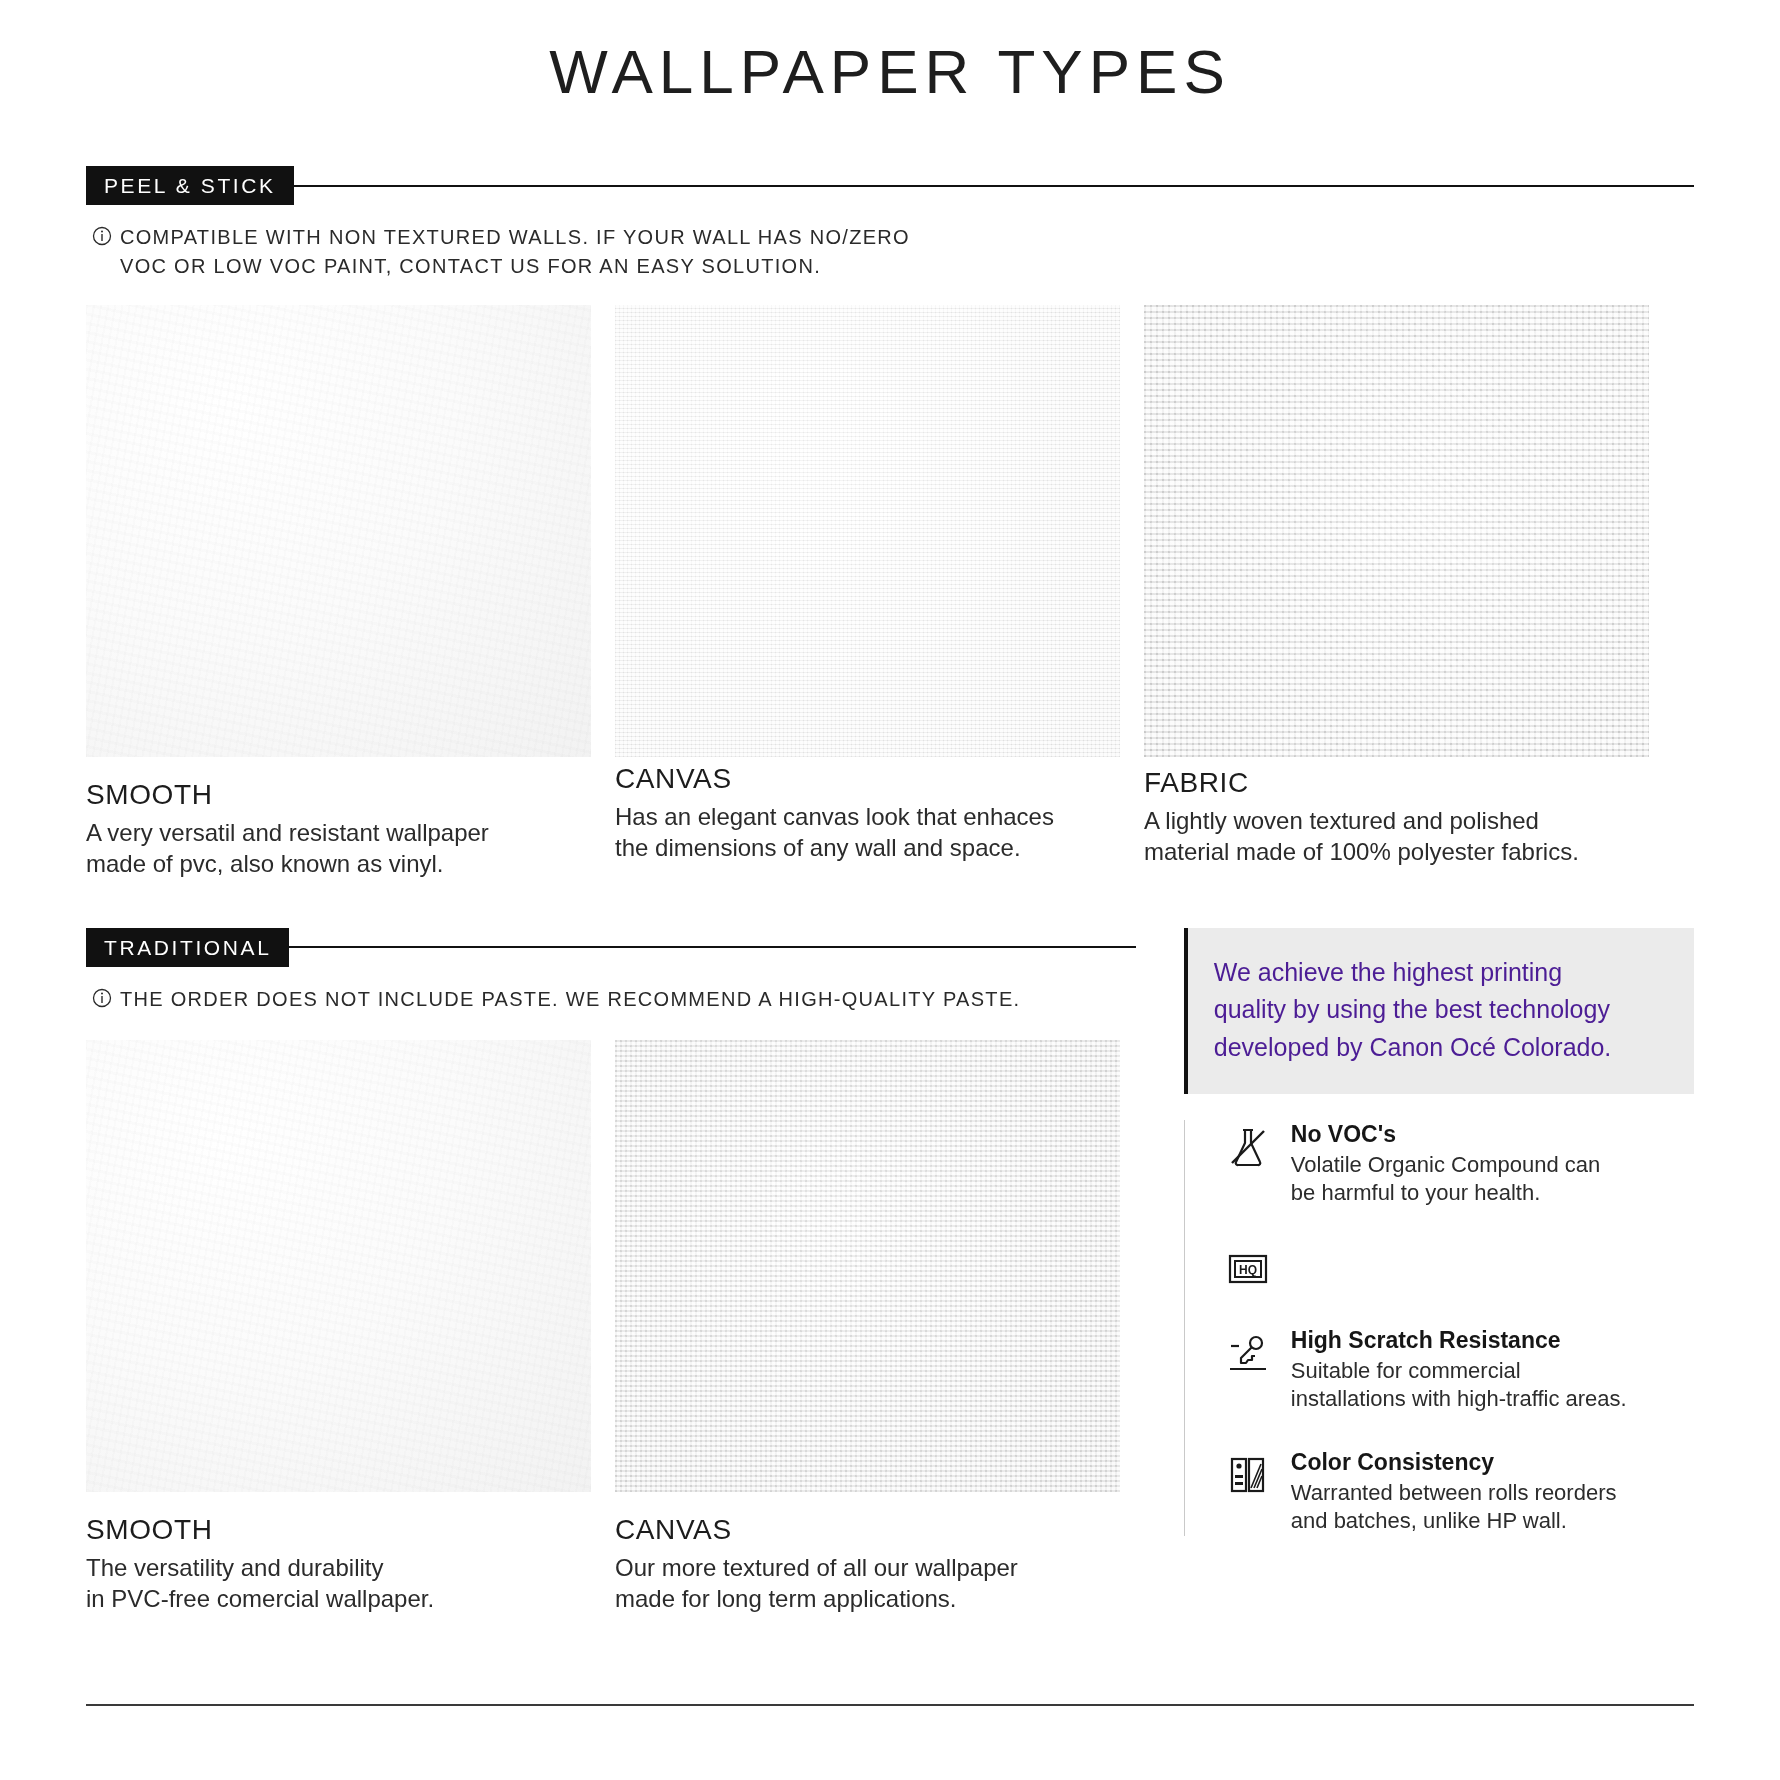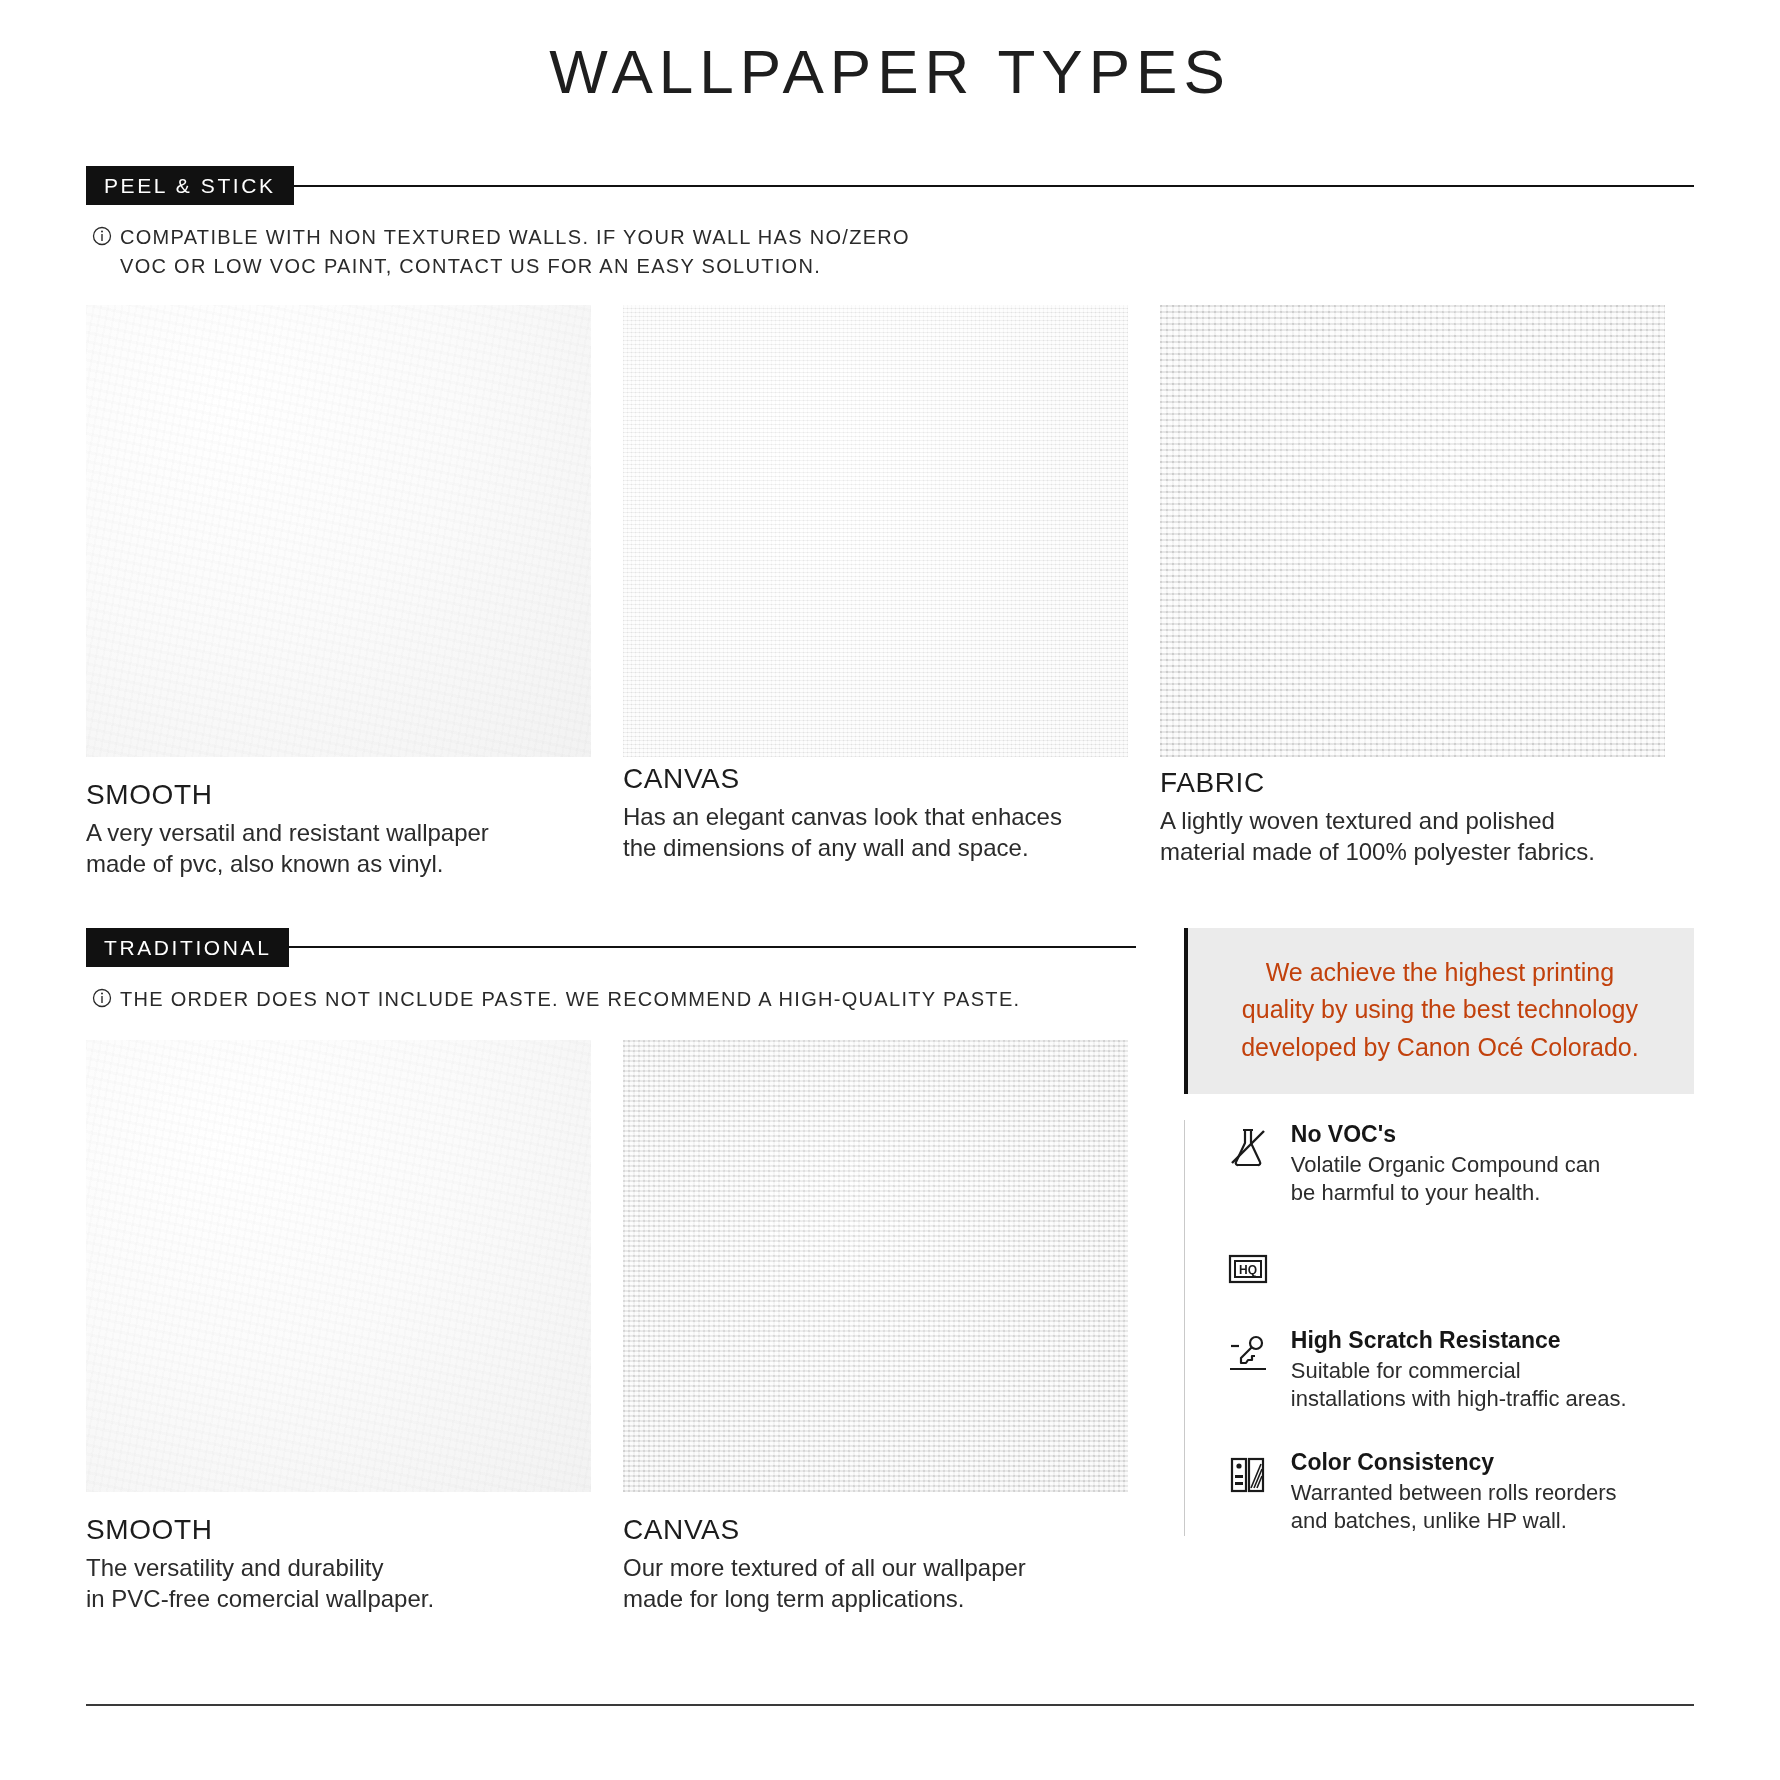--- a/index.html
+++ b/index.html
@@ -70,21 +70,21 @@
   }
   .note .info-ico {
     flex: 0 0 auto;
     margin-right: 8px;
     margin-top: 2px;
   }
 
   
   .grid {
     display: flex;
-    gap: 32px;
+    gap: 24px;
     margin-top: 24px;
   }
   .card { width: 505px; }
   .swatch {
     width: 505px;
     height: 452px;
     position: relative;
     overflow: hidden;
     background: #f4f4f4;
   }
@@ -165,23 +165,22 @@
     margin-left: 48px;
     padding-left: 0;
   }
 
   .quote {
     border-left: 4px solid #111111;
     background: #ebebeb;
     padding: 26px 28px 28px 26px;
     font-size: 25px;
     line-height: 1.5;
-    color: #c2410c;
+    color: #4c1d95;
     white-space: pre-line;
-    text-align: center;
   }
 
   .feature-list {
     border-left: 1px solid #c9c9c9;
     margin-top: 26px;
     padding-left: 34px;
   }
   .feature {
     display: flex;
     align-items: flex-start;

